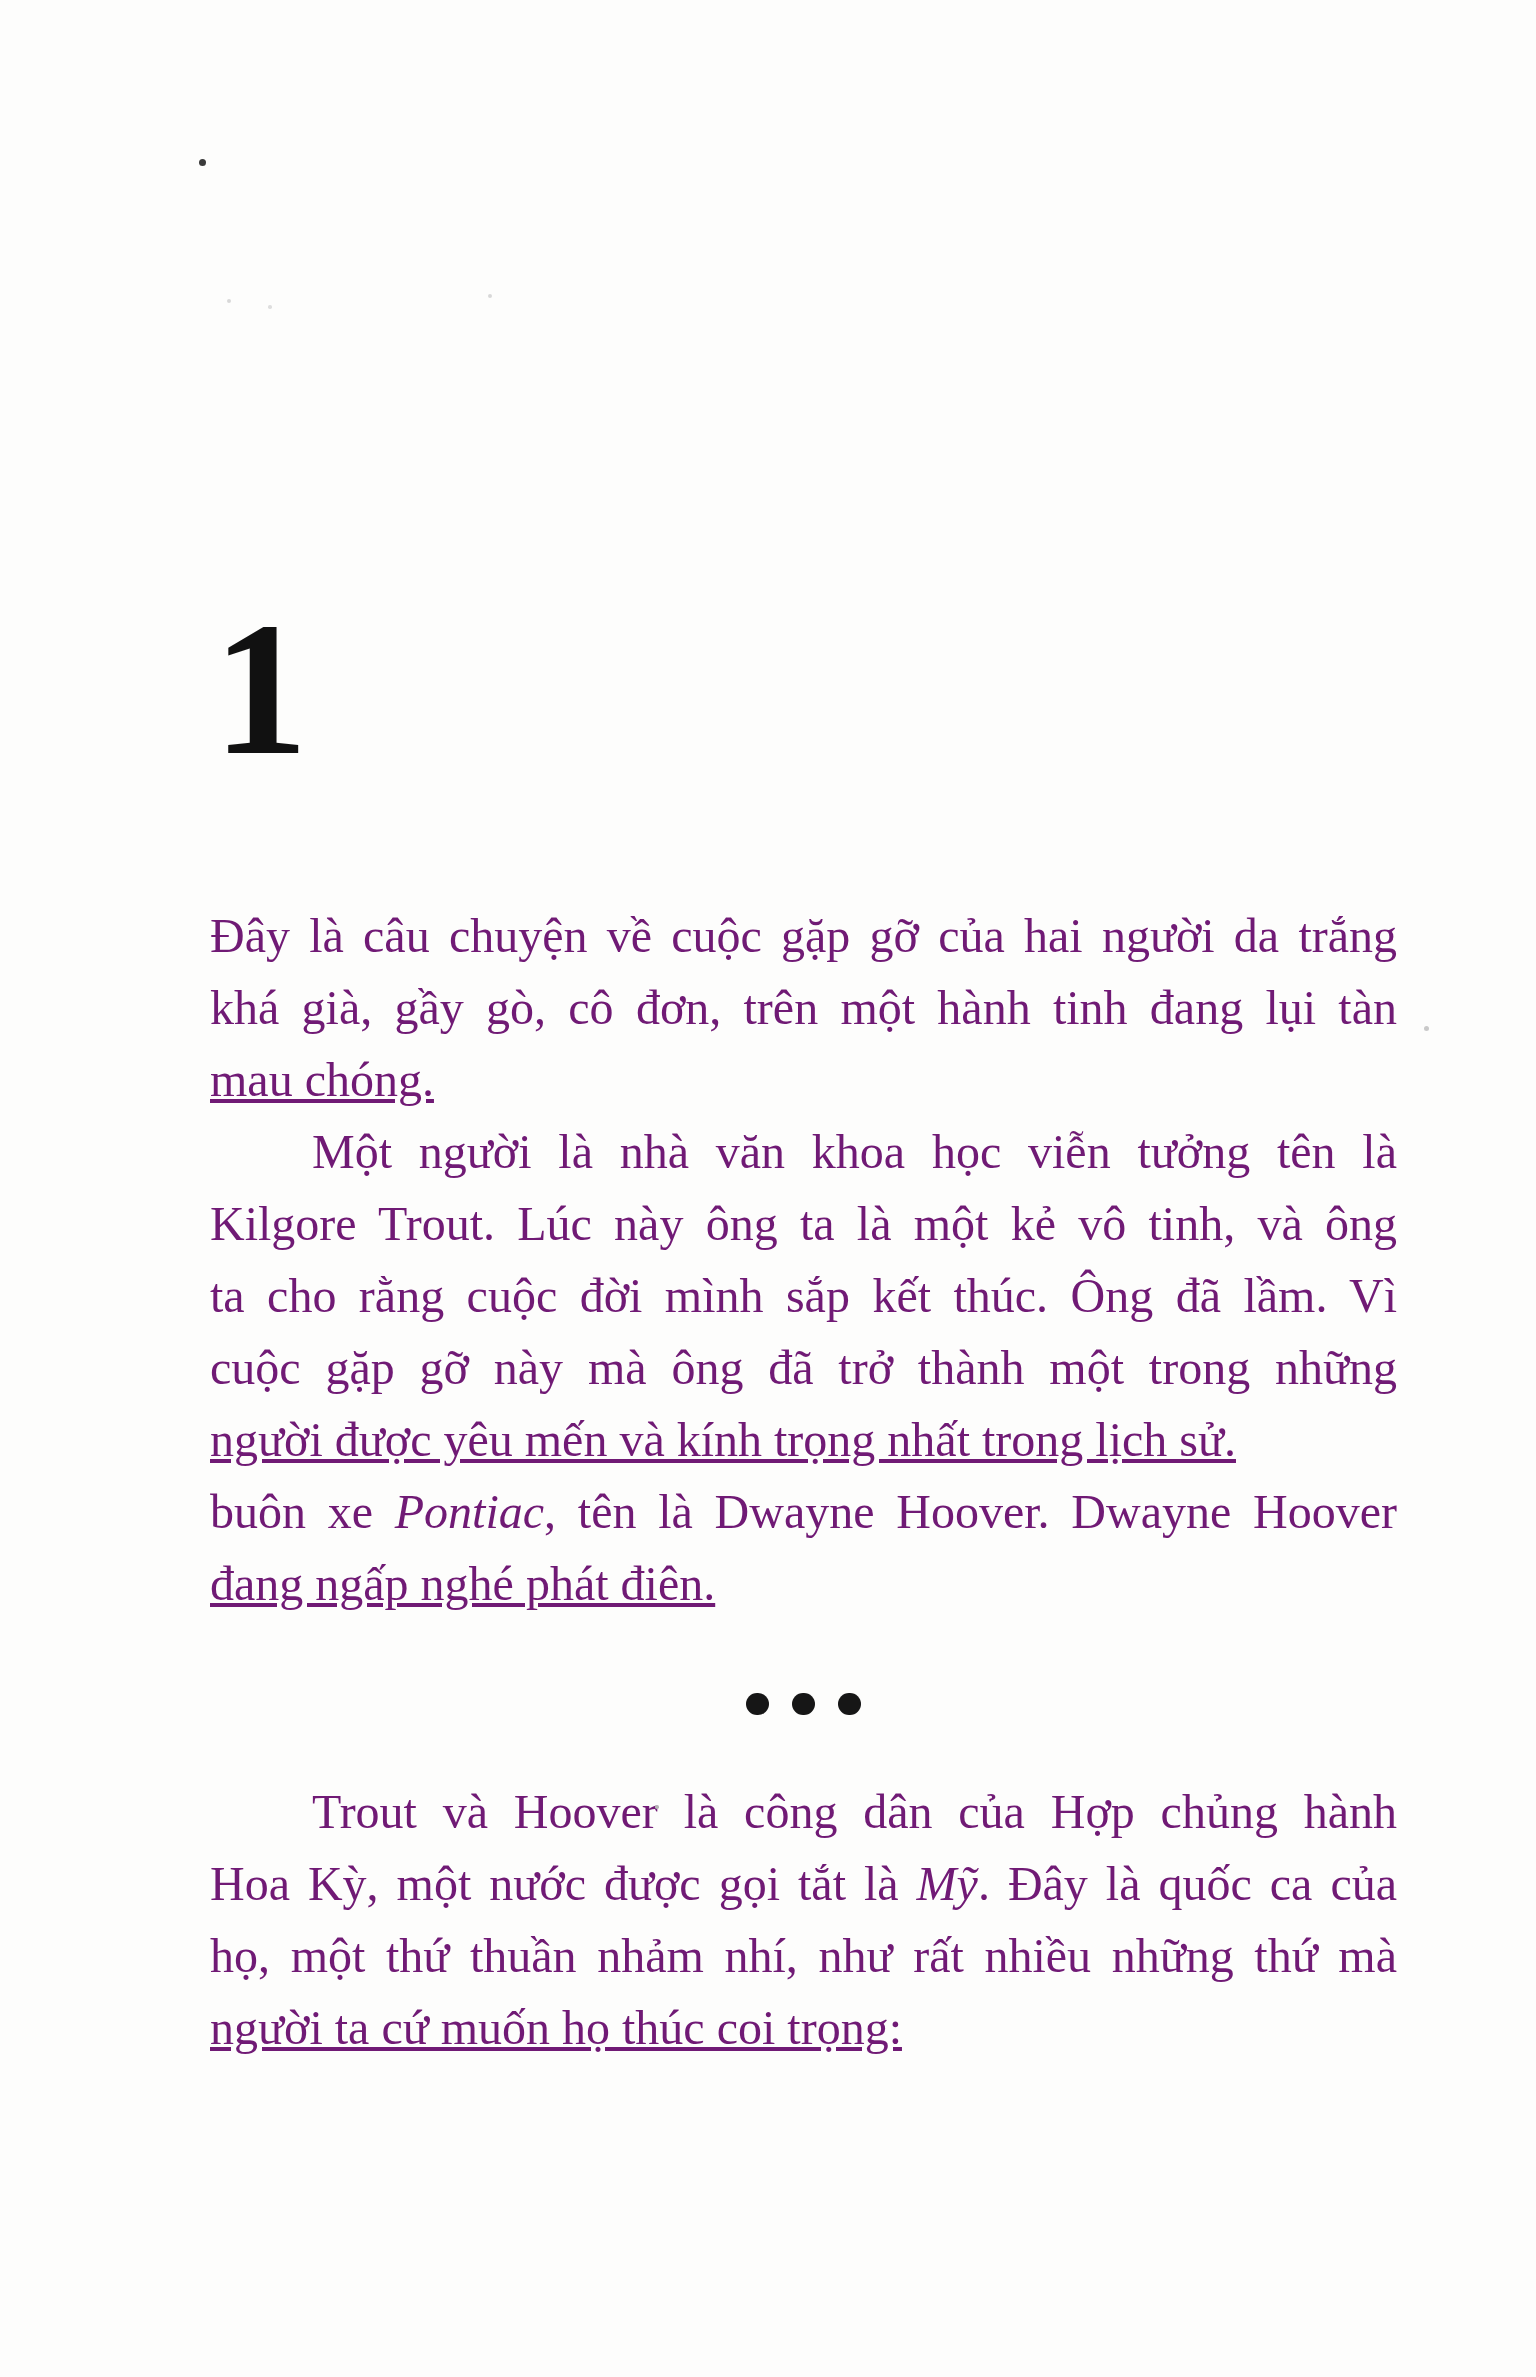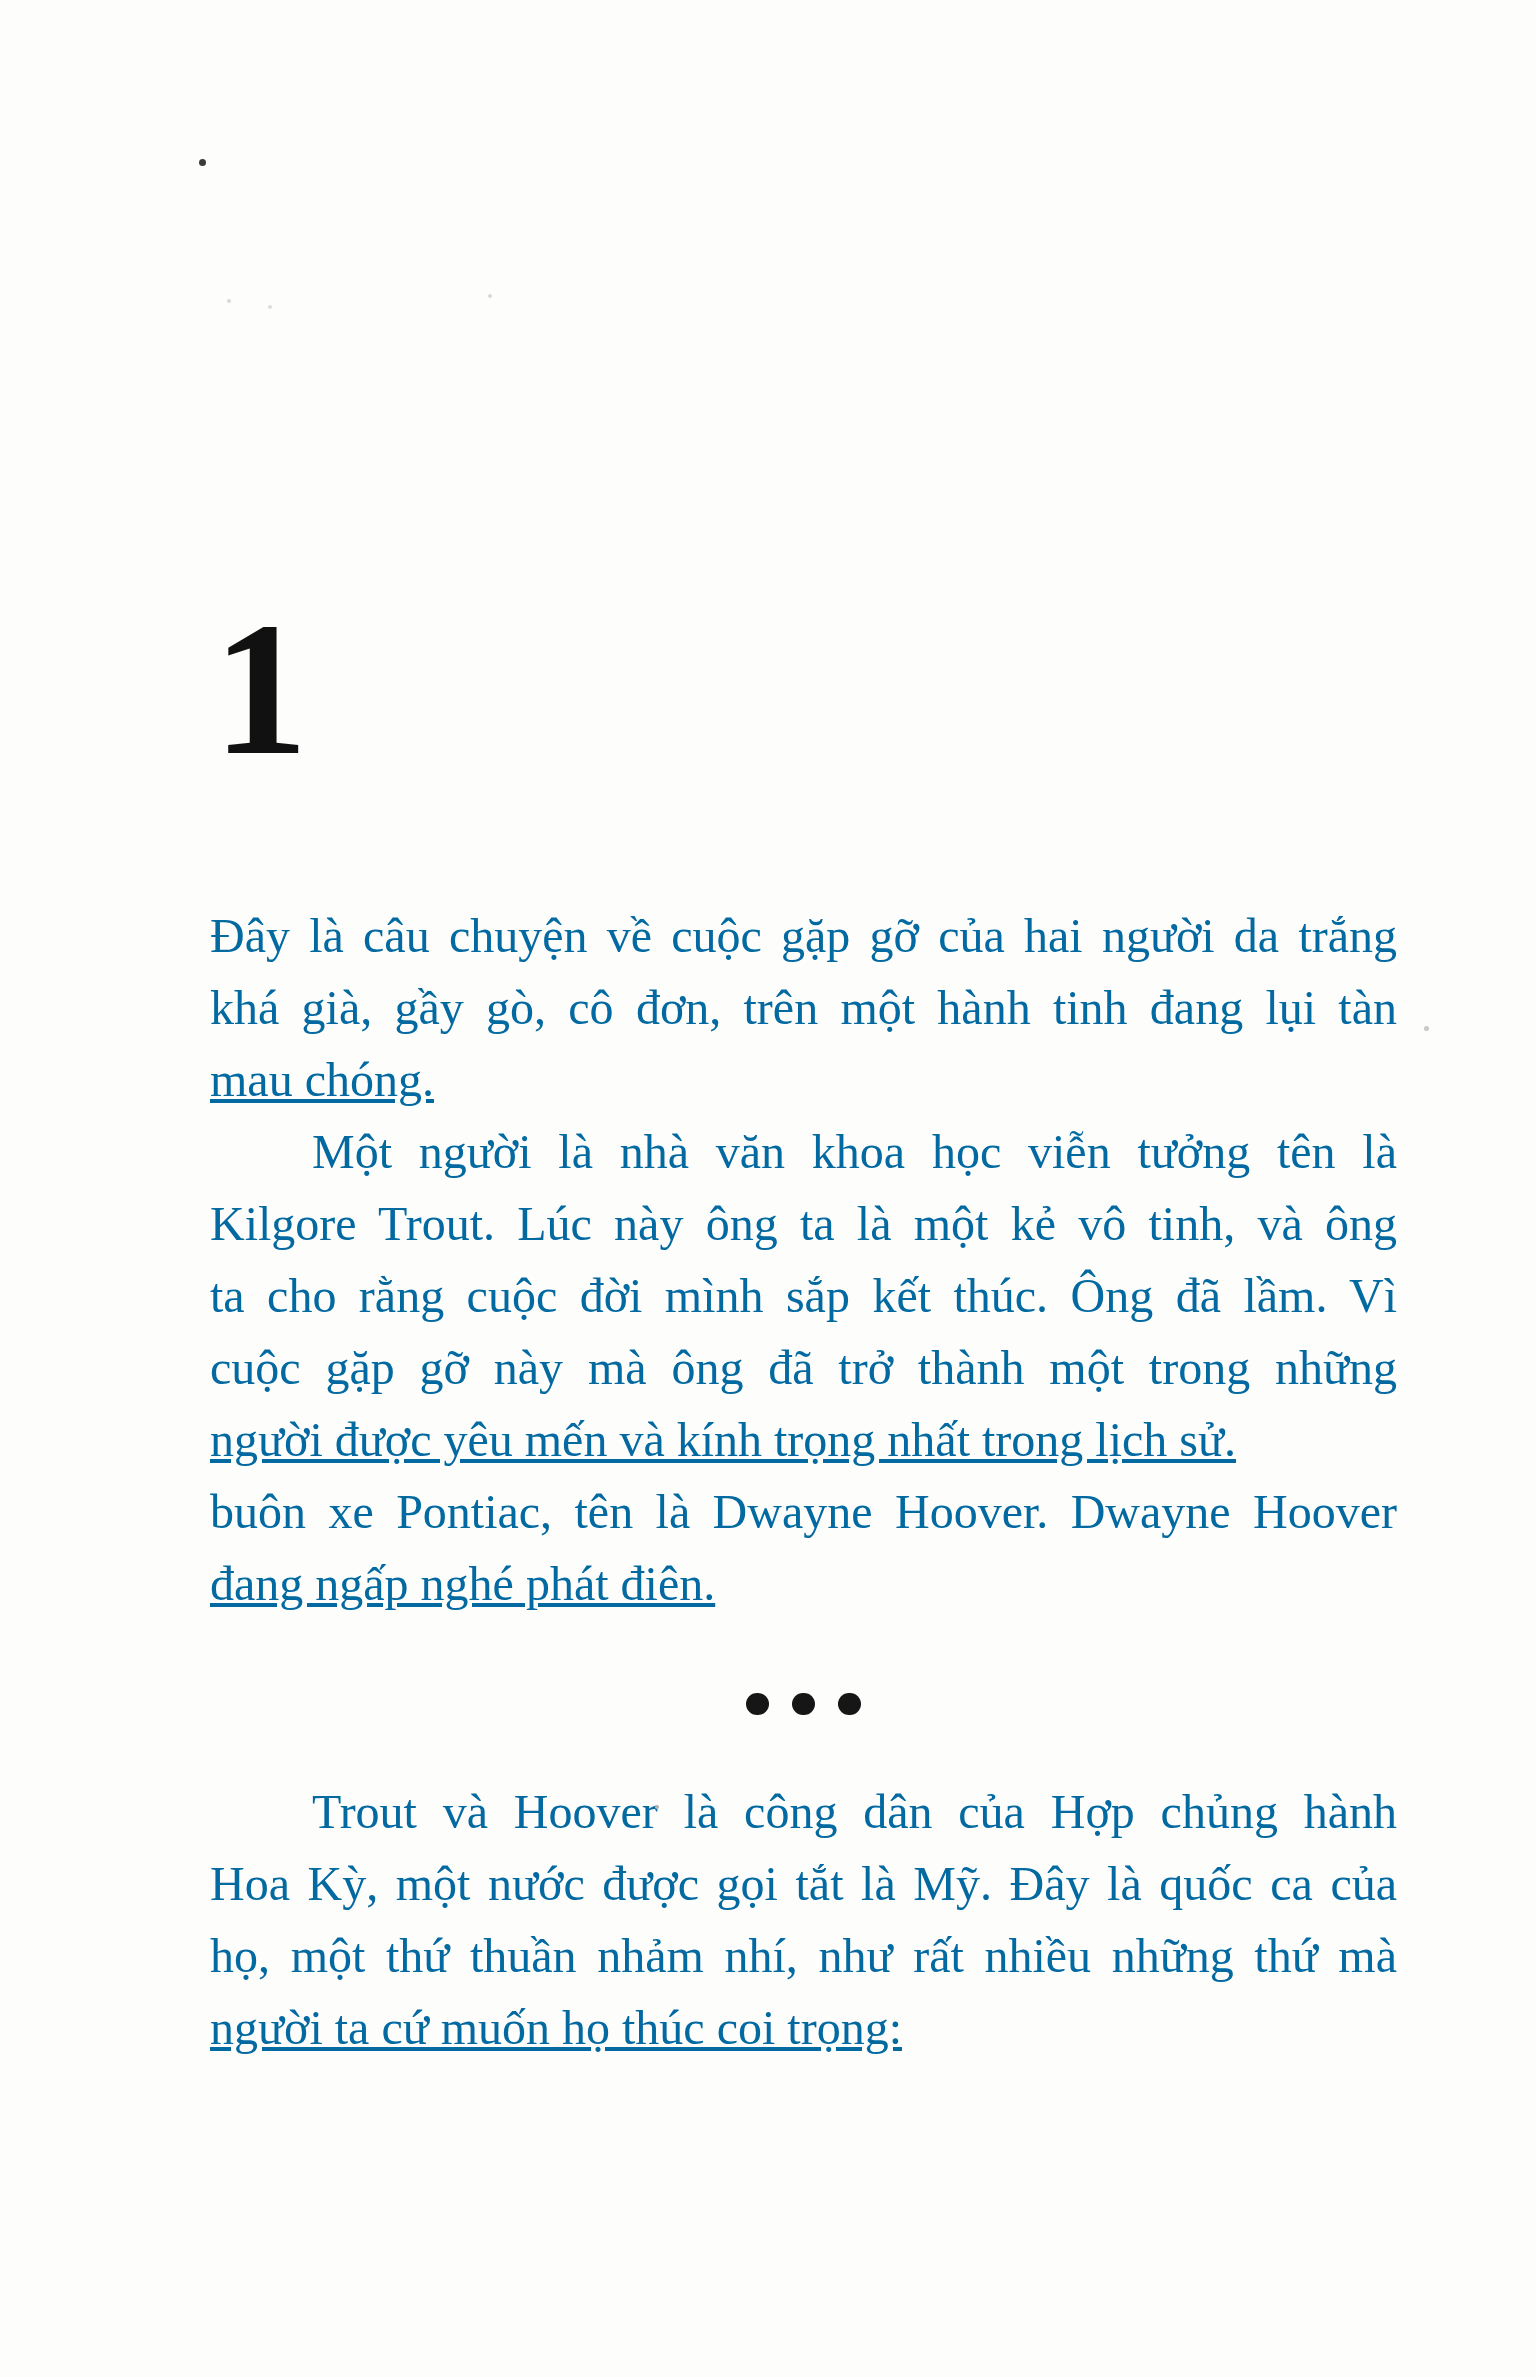--- a/index.html
+++ b/index.html
@@ -24,37 +24,37 @@
     color: #111111;
     letter-spacing: 0;
   }
 
   .text-block {
     position: absolute;
     left: 210px;
     top: 900px;
     width: 1187px;
     font-size: 48px;
-    color: #0369a1;
+    color: #701a75;
     text-justify: inter-word;
   }
 
   .para { margin: 0; padding: 0; }
 
   .line {
     height: 72px;
     line-height: 72px;
     text-align: justify;
     text-align-last: justify;
     overflow: hidden;
     white-space: normal;
   }
   .line.last  { text-align-last: left; text-decoration: underline; }
   .line.indent { text-indent: 102px; }
-  .line .italic { }
+  .line .italic { font-style: italic; }
 
   .section-break {
     height: 72px;
     margin: 48px 0 36px 0;
     display: flex;
     align-items: center;
     justify-content: center;
     gap: 23.4px;
   }
   .section-break .dot {

